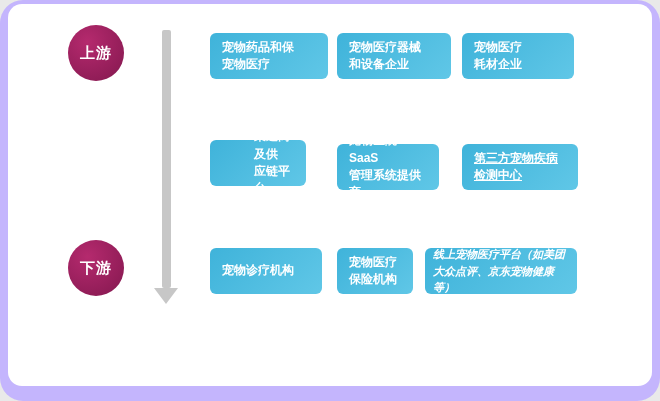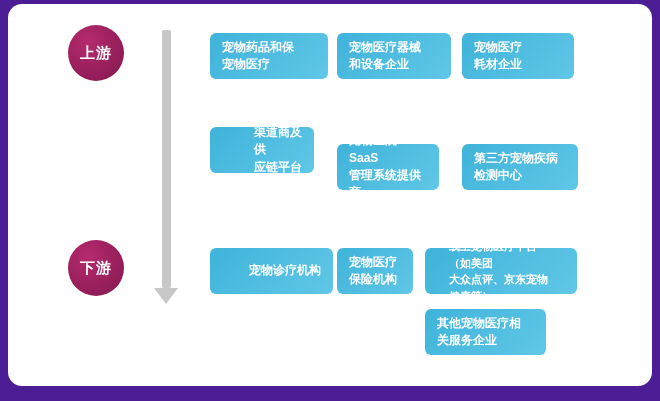--- a/index.html
+++ b/index.html
@@ -1,21 +1,22 @@
 <!DOCTYPE html>
 <html><head>
 <meta charset="utf-8">
 <style>
   html,body{margin:0;padding:0;background:#e9e9e9;}
   #canvas{
     position:relative;
     width:660px;height:401px;
-    background:#4c1d95;
+    background:#c4b5fd;
     overflow:hidden;
     font-family:"Liberation Sans","DejaVu Sans",sans-serif;
+    border-radius:23px;
   }
   .card{
     position:absolute;left:8px;top:4px;width:644px;height:382px;
     background:#ffffff;border-radius:14px;
   }
   .stage-circle{
     position:absolute;width:56px;height:56px;border-radius:50%;
     background:radial-gradient(circle at 35% 30%, #b52a6e 0%, #921d58 70%, #801a4e 100%);
     display:flex;align-items:center;justify-content:center;
     color:#ffffff;font-size:15px;font-weight:bold;letter-spacing:1px;
@@ -34,31 +35,31 @@
     border-top:16px solid #c7c7c7;
   }
   .box{
     position:absolute;height:46px;border-radius:6px;
     background:linear-gradient(135deg,#3fb3da 0%,#60c7e7 100%);
     display:flex;align-items:center;
     padding:0 12px;box-sizing:border-box;
     color:#ffffff;font-size:12px;font-weight:bold;line-height:1.45;
   }
   .box span{white-space:pre-line;}
-  .box.small{font-size:11px;padding:0 24px;line-height:1.5;}
+  .box.small{font-size:11px;padding:0 8px;line-height:1.5;font-style:italic;}
   
   #b-u0{left:210px;top:33px;width:118px;}
   #b-u1{left:337px;top:33px;width:114px;padding-left:12px;}
   #b-u2{left:462px;top:33px;width:112px;}
   
-  #b-m0{left:210px;top:127px;width:104px;padding-left:44px;}
+  #b-m0{left:210px;top:140px;width:96px;padding-left:44px;}
   #b-m1{left:337px;top:144px;width:102px;}
-  #b-m2{left:462px;top:144px;width:116px;}
+  #b-m2{left:462px;top:144px;width:116px;text-decoration:underline;}
   
-  #b-d0{left:210px;top:248px;width:123px;justify-content:flex-end;}
+  #b-d0{left:210px;top:248px;width:112px;}
   #b-d1{left:337px;top:248px;width:76px;}
   #b-d2{left:425px;top:248px;width:152px;}
   
   #b-o0{left:425px;top:309px;width:121px;}
 </style>
 </head>
 <body>
 
 <div id="canvas">
   <div class="card"></div>
@@ -104,17 +105,13 @@
   </div>
   <div class="box" id="b-d1">
     <span>宠物医疗
 保险机构</span>
   </div>
   <div class="box small" id="b-d2">
     <span>线上宠物医疗平台（如美团
 大众点评、京东宠物健康等）</span>
   </div>
 
-  <div class="box" id="b-o0">
-    <span>其他宠物医疗相
-关服务企业</span>
-  </div>
 </div>
 
 </body></html>

